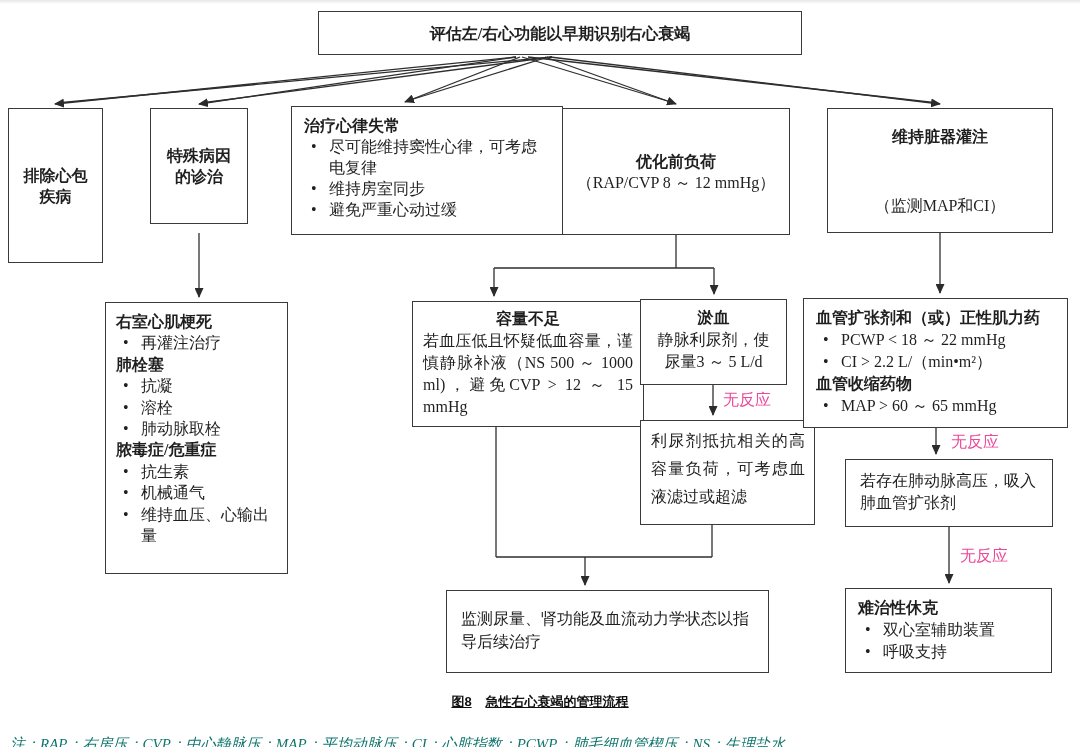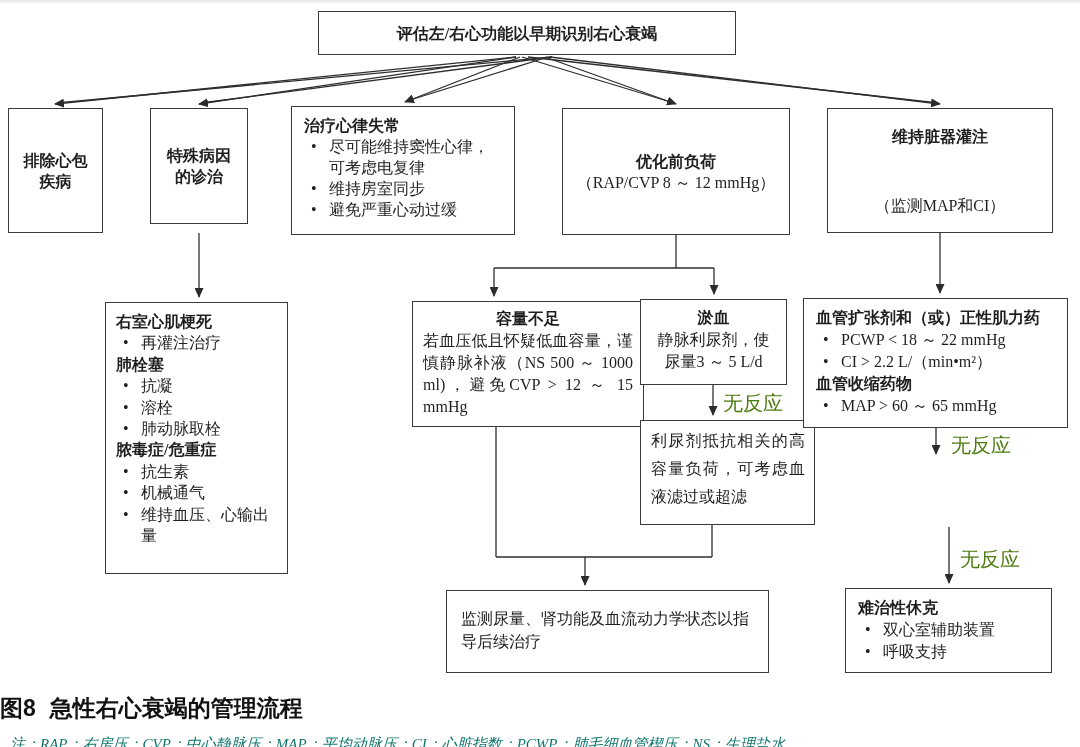--- a/index.html
+++ b/index.html
@@ -13,24 +13,24 @@
   .node{
     position:absolute;z-index:2;background:#ffffff;border:1.6px solid #3a3a3a;
     box-sizing:border-box;font-size:16px;line-height:21px;
   }
   .node.center{display:flex;flex-direction:column;align-items:center;justify-content:center;text-align:center;}
   .bold{font-weight:bold;}
   .hd{font-weight:bold;text-align:left;}
   .li{position:relative;padding-left:25px;text-align:left;}
   .li::before{content:"\2022";position:absolute;left:7px;}
   .body-just{text-align:justify;text-justify:inter-ideograph;}
-  .edge-label{position:absolute;z-index:3;font-size:20px;color:#4d7c0f;white-space:nowrap;}
+  .edge-label{position:absolute;z-index:3;font-size:16px;color:#ec4899;white-space:nowrap;}
   .caption{
-    position:absolute;left:0;top:693px;width:1080px;text-align:left;z-index:3;
-    font-family:"Liberation Sans","DejaVu Sans",sans-serif;font-weight:bold;font-size:23px;color:#111;
+    position:absolute;left:0;top:693px;width:1080px;text-align:center;z-index:3;
+    font-family:"Liberation Sans","DejaVu Sans",sans-serif;font-weight:bold;font-size:13px;color:#111;text-decoration:underline;
   }
   .caption .cap-label{margin-right:14px;}
   .note{
     position:absolute;left:10px;top:735px;width:1064px;z-index:3;
     font-style:italic;font-size:15px;color:#0f766e;white-space:nowrap;
   }
 </style>
 </head>
 <body>
 
@@ -71,33 +71,33 @@
 
       <path d="M949,527 L949,583" marker-end="url(#ah)"></path>
 
       <path d="M496,427 L496,557"></path>
       <path d="M712,525 L712,557"></path>
       <path d="M496,557 L712,557"></path>
       <path d="M585,557 L585,585" marker-end="url(#ah)"></path>
     </g>
   </svg>
 
-  <div class="node center" style="left:318px;top:11px;width:418px;height:44px;">
+  <div class="node center" style="left:318px;top:11px;width:484px;height:44px;">
     <div class="bold">评估左/右心功能以早期识别右心衰竭</div>
   </div>
 
-  <div class="node center" style="left:8px;top:108px;width:95px;height:125px;padding:0 12px;">
+  <div class="node center" style="left:8px;top:108px;width:95px;height:155px;padding:0 12px;">
     <div class="bold">排除心包疾病</div>
   </div>
 
   <div class="node center" style="left:150px;top:108px;width:98px;height:116px;padding:0 14px;">
     <div class="bold">特殊病因的诊治</div>
   </div>
 
-  <div class="node" style="left:291px;top:106px;width:224px;height:129px;padding:8px 10px 0 12px;">
+  <div class="node" style="left:291px;top:106px;width:272px;height:129px;padding:8px 10px 0 12px;">
     <div class="hd">治疗心律失常</div>
     <div class="li">尽可能维持窦性心律，可考虑电复律</div>
     <div class="li">维持房室同步</div>
     <div class="li">避免严重心动过缓</div>
   </div>
 
   <div class="node center" style="left:562px;top:108px;width:228px;height:127px;">
     <div class="bold">优化前负荷</div>
     <div>（RAP/CVP 8 ～ 12 mmHg）</div>
   </div>
@@ -135,20 +135,23 @@
   </div>
 
   <div class="node" style="left:803px;top:298px;width:265px;height:130px;padding:8px 8px 0 12px;line-height:22px;">
     <div class="hd">血管扩张剂和（或）正性肌力药</div>
     <div class="li">PCWP &lt; 18 ～ 22 mmHg</div>
     <div class="li">CI &gt; 2.2 L/（min•m²）</div>
     <div class="hd">血管收缩药物</div>
     <div class="li">MAP &gt; 60 ～ 65 mmHg</div>
   </div>
 
+  <div class="node" style="left:845px;top:459px;width:208px;height:68px;padding:10px 12px 0 14px;line-height:22px;">
+    <div>若存在肺动脉高压，吸入肺血管扩张剂</div>
+  </div>
 
   <div class="node" style="left:446px;top:590px;width:323px;height:83px;padding:16px 12px 0 14px;line-height:23px;">
     <div>监测尿量、肾功能及血流动力学状态以指导后续治疗</div>
   </div>
 
   <div class="node" style="left:845px;top:588px;width:207px;height:85px;padding:8px 8px 0 12px;line-height:22px;">
     <div class="hd">难治性休克</div>
     <div class="li">双心室辅助装置</div>
     <div class="li">呼吸支持</div>
   </div>

